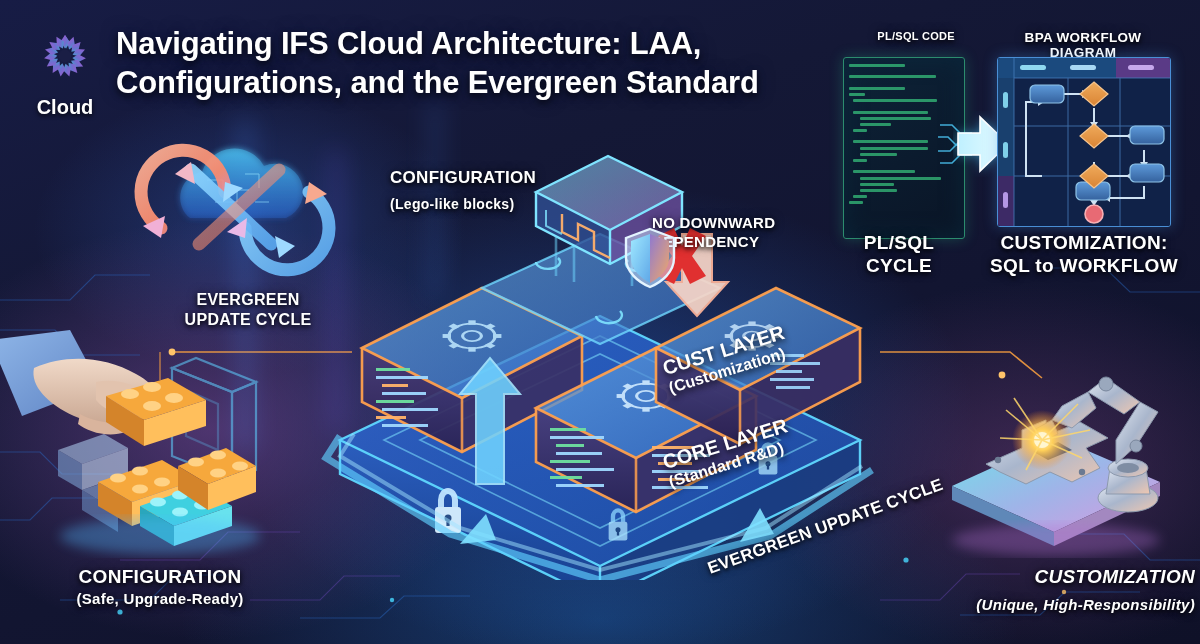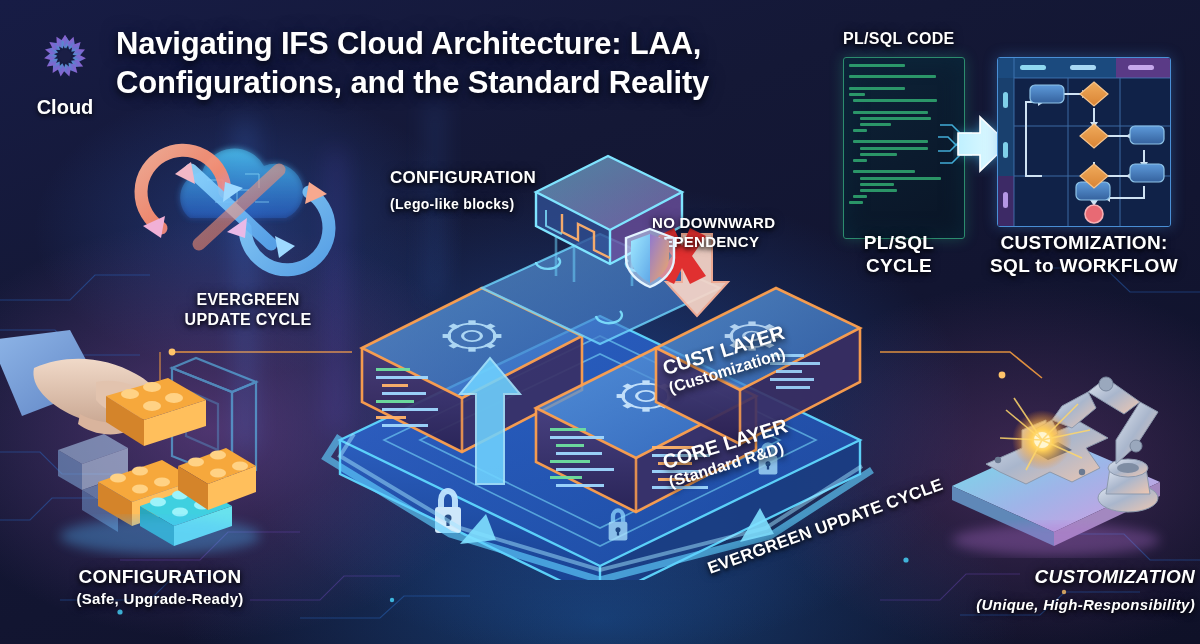--- a/index.html
+++ b/index.html
@@ -57,21 +57,21 @@
   
   #panel-sql{position:absolute;left:843px;top:57px;width:110px;height:168px;
      background:linear-gradient(150deg,#0d2338 0%,#0b1b2e 55%,#0a1526 100%);
      border:1.4px solid #2c8c6e;border-radius:3px;
      box-shadow:0 0 14px rgba(40,180,130,.30),inset 0 0 22px rgba(10,40,60,.8);
      overflow:hidden;padding:6px 5px;}
   #panel-sql .cline{height:3px;margin:0 0 3.2px 0;border-radius:1px;background:#3fe08a;opacity:.62;}
   #panel-bpa{position:absolute;left:997px;top:57px;width:172px;height:168px;
      background:#0f2140;border:1.5px solid #4a8fd6;border-radius:3px;overflow:hidden;
      box-shadow:0 0 14px rgba(70,150,230,.35);}
-  #hdr-sql{left:843px;top:30px;width:112px;text-align:left;font-size:16px;}
+  #hdr-sql{left:843px;top:30px;width:112px;text-align:right;font-size:11px;}
   #hdr-bpa{left:990px;top:30px;width:186px;text-align:center;font-size:13.5px;}
   #cap-sql{left:840px;top:232px;width:118px;text-align:center;font-size:19px;line-height:1.2;}
   #cap-bpa{left:978px;top:232px;width:212px;text-align:center;font-size:19px;line-height:1.2;}
 </style>
 </head>
 <body>
 
 <div id="stage">
 
   <svg width="1200" height="644" style="position:absolute;left:0;top:0;">
@@ -169,21 +169,21 @@
           </g>
           <circle r="6.4" fill="#1a1e45"></circle>
         </g>
       </svg>
     </div>
     <div id="logotext">Cloud</div>
   </div>
 
   <div id="title">
     <div>Navigating IFS Cloud Architecture: LAA,</div>
-    <div>Configurations, and the Standard Reality</div>
+    <div>Configurations, and the Evergreen Standard</div>
   </div>
 
   <div id="inf">
     <svg width="280" height="140" viewBox="0 0 280 140">
       <defs>
         <linearGradient id="cloudg" x1="0" y1="0" x2="0" y2="1">
           <stop offset="0%" stop-color="#4fd0ff" stop-opacity=".8"></stop>
           <stop offset="100%" stop-color="#2a6bd8" stop-opacity=".55"></stop>
         </linearGradient>
         <linearGradient id="arcBlue" x1="0" y1="0" x2="1" y2="1">
@@ -690,20 +690,21 @@
         <path d="M0,46 H12 L20,38 H34"></path>
           <path d="M2,58 H14 L22,50 H34"></path>
       </g>
       <g filter="url(#blur6)" opacity=".55">
         <path d="M20,28 H42 V12 L70,39 L42,66 V50 H20 Z" fill="#4fd0ff"></path>
       </g>
       <path d="M20,28 H42 V12 L70,39 L42,66 V50 H20 Z" fill="url(#arrG)" stroke="#ffffff" stroke-width="1.6"></path>
     </svg>
   </div>
 
+  <div class="lbl" id="hdr-bpa">BPA WORKFLOW DIAGRAM</div>
   <div id="panel-bpa">
     <svg width="172" height="168" viewBox="0 0 172 168">
       <defs>
         <linearGradient id="taskG" x1="0" y1="0" x2="0" y2="1">
           <stop offset="0%" stop-color="#5d9ada"></stop>
             <stop offset="100%" stop-color="#35629e"></stop>
         </linearGradient>
         <linearGradient id="diaG" x1="0" y1="0" x2="0" y2="1">
           <stop offset="0%" stop-color="#f0ab5c"></stop>
             <stop offset="100%" stop-color="#d98434"></stop>

